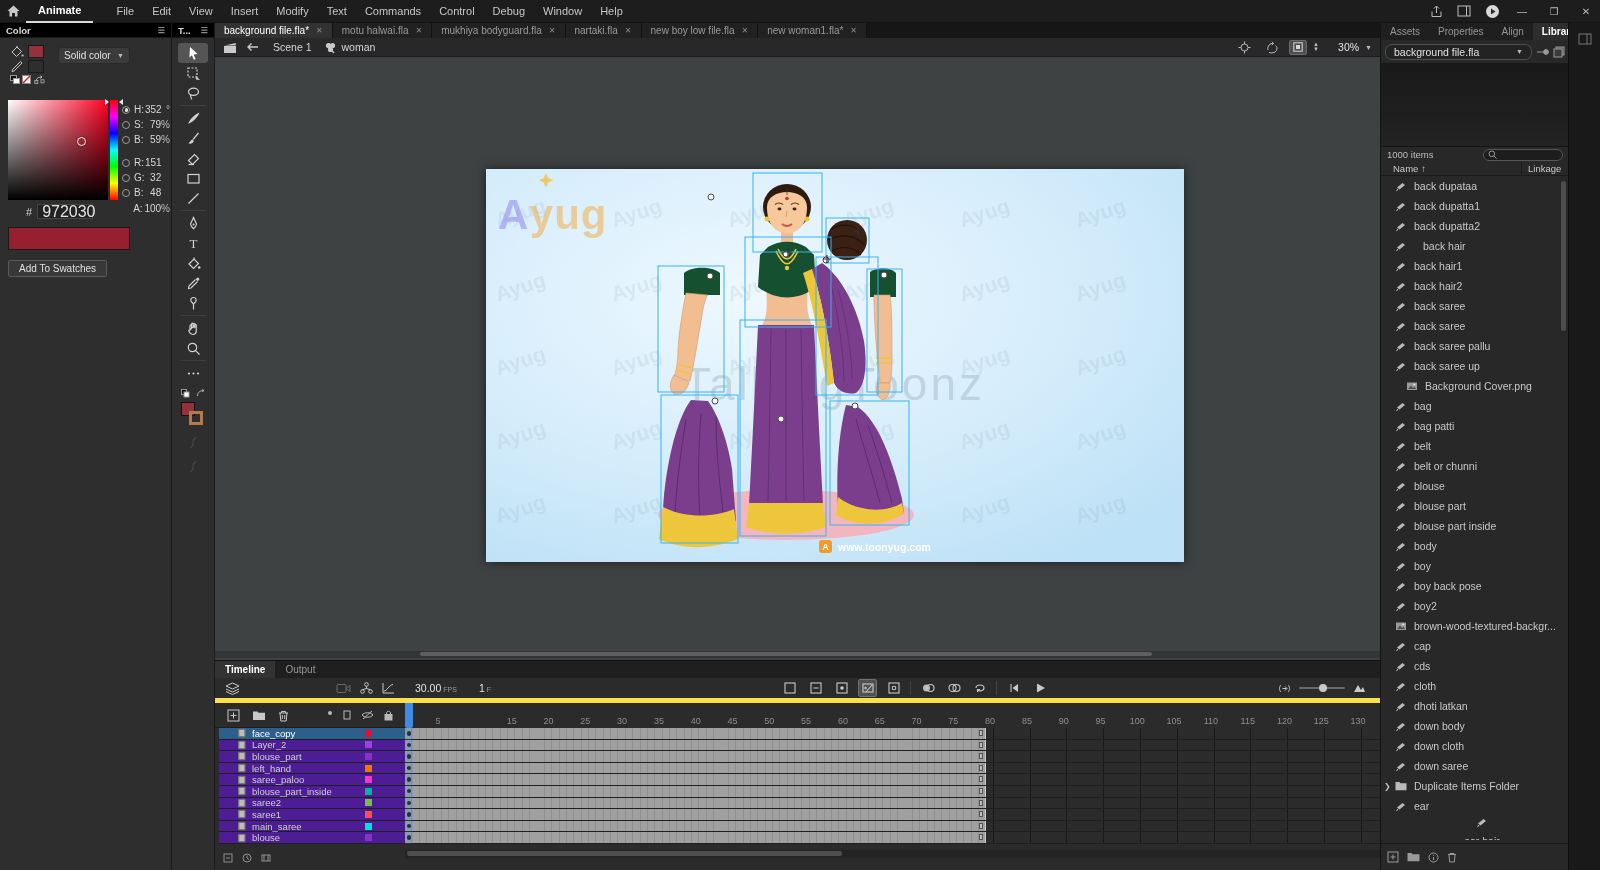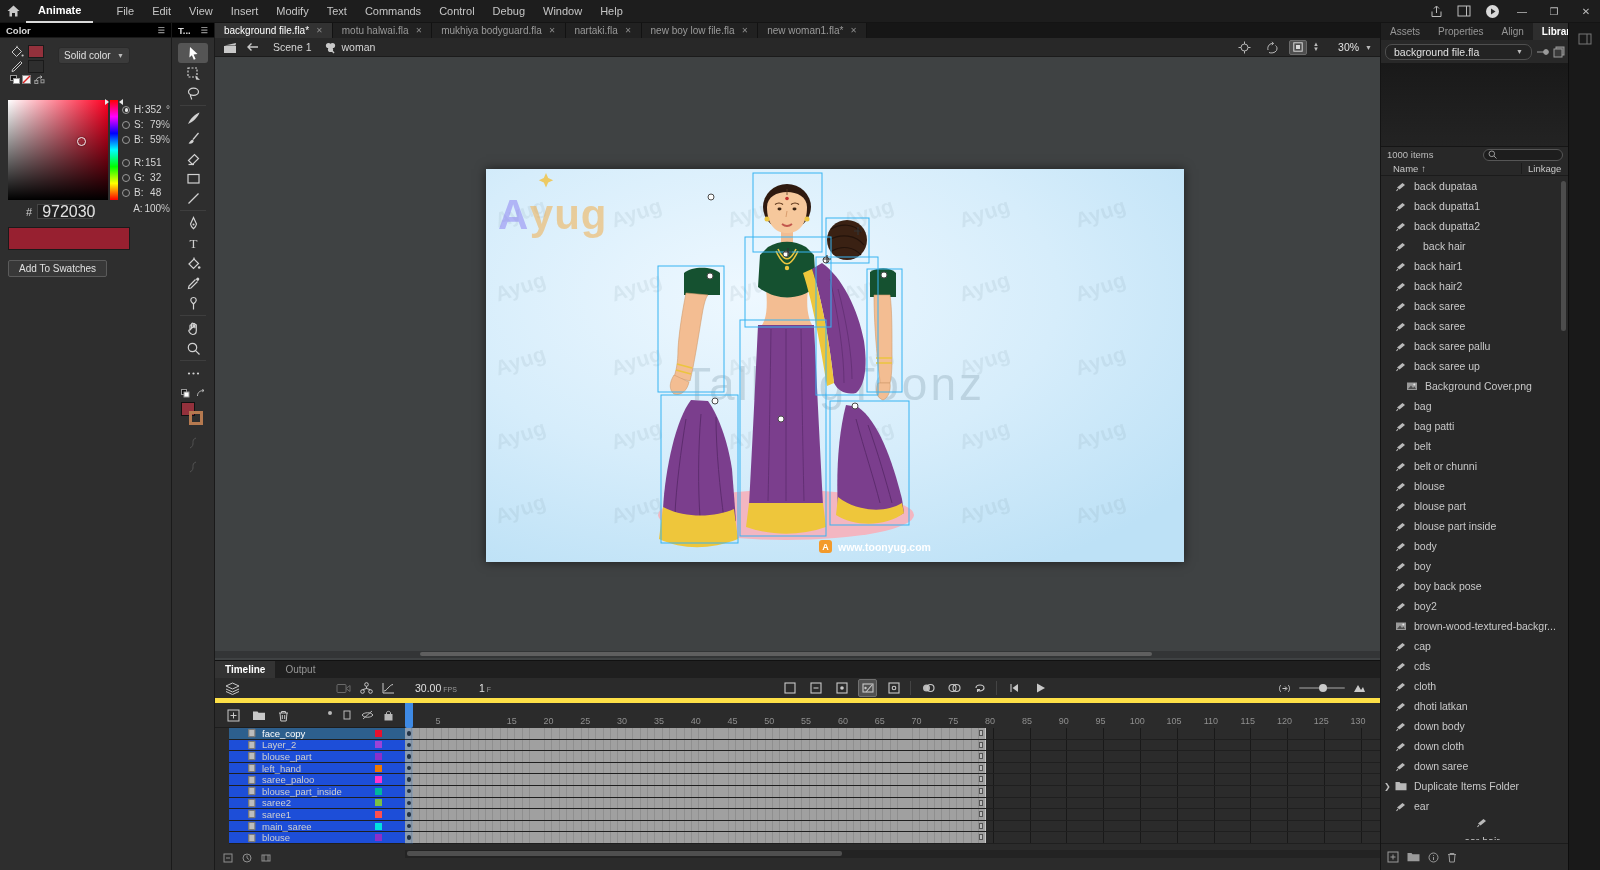--- a/index.html
+++ b/index.html
@@ -115,21 +115,21 @@
 #tl-zoom-knob{position:absolute;left:20px;top:-3px;width:8px;height:8px;border-radius:50%;background:#c9c9c9}
 #tl-header{position:absolute;left:0;top:42px;width:1165px;height:25px;border-bottom:1px solid #1d1d1d}
 #tlh-left{position:absolute;left:0;top:0;width:190px;height:25px;display:flex;align-items:center;gap:12px;padding-left:12px;color:#c9c9c9}
 #tlh-left .colicons{margin-left:auto;display:flex;gap:10px;padding-right:12px;color:#b9b9b9}
 #ruler{position:absolute;left:190px;top:0;width:975px;height:25px;background:#2b2b2b;overflow:hidden}
 #ruler-seconds{position:absolute;left:0;top:0;width:975px;height:12px;font-size:9px;color:#8f8f8f}
 #ruler-numbers{position:absolute;left:0;top:12px;width:975px;height:13px;font-size:9px;color:#8f8f8f}
 .ruler-lab{position:absolute;transform:translateX(-50%)}
 #playhead{position:absolute;left:0;top:0;width:8px;height:25px;background:#3e8ae5;border-radius:0 0 2px 2px}
 #tl-rows{position:absolute;left:0;top:67px;width:1165px;height:116px}
-#layer-col{position:absolute;left:14px;top:0;width:190px;height:116px;background:#1d4ed8}
+#layer-col{position:absolute;left:4px;top:0;width:190px;height:116px;background:#4c1d95}
 .layer-row{height:11.6px;display:flex;align-items:center;gap:5px;padding-left:18px;font-size:9.5px;color:#cfcfcf;border-bottom:1px solid #1f1f1f;position:relative}
 .layer-row.sel{background:#2d5f8d;color:#fff}
 .layer-color{position:absolute;left:146px;width:7px;height:7px}
 #frame-col{position:absolute;left:190px;top:0;width:975px;height:116px;background:#262626;background-image:repeating-linear-gradient(90deg,rgba(255,255,255,.025) 0 35.8px,rgba(0,0,0,.35) 35.8px 36.8px)}
 .frame-row{height:11.6px;position:relative;border-bottom:1px solid #1f1f1f}
 .fspan{position:absolute;left:0;top:0;height:10.6px;width:581px;background:repeating-linear-gradient(90deg,#a0a0a0 0 6.4px,#8f8f8f 6.4px 7.36px);border-right:1px solid #c9c9c9}
 .kdot{position:absolute;left:1.5px;top:3px;width:4.5px;height:4.5px;background:#1c1c1c;border-radius:50%}
 .kend{position:absolute;right:2.5px;top:2px;width:4px;height:6px;border:1px solid #555;background:#bdbdbd}
 #playhead-line{position:absolute;left:190px;top:0;width:8px;height:116px;background:rgba(62,138,229,.20)}
 #tl-footer{position:absolute;left:0;top:183px;width:1165px;height:27px;display:flex;align-items:center;color:#8f8f8f}

